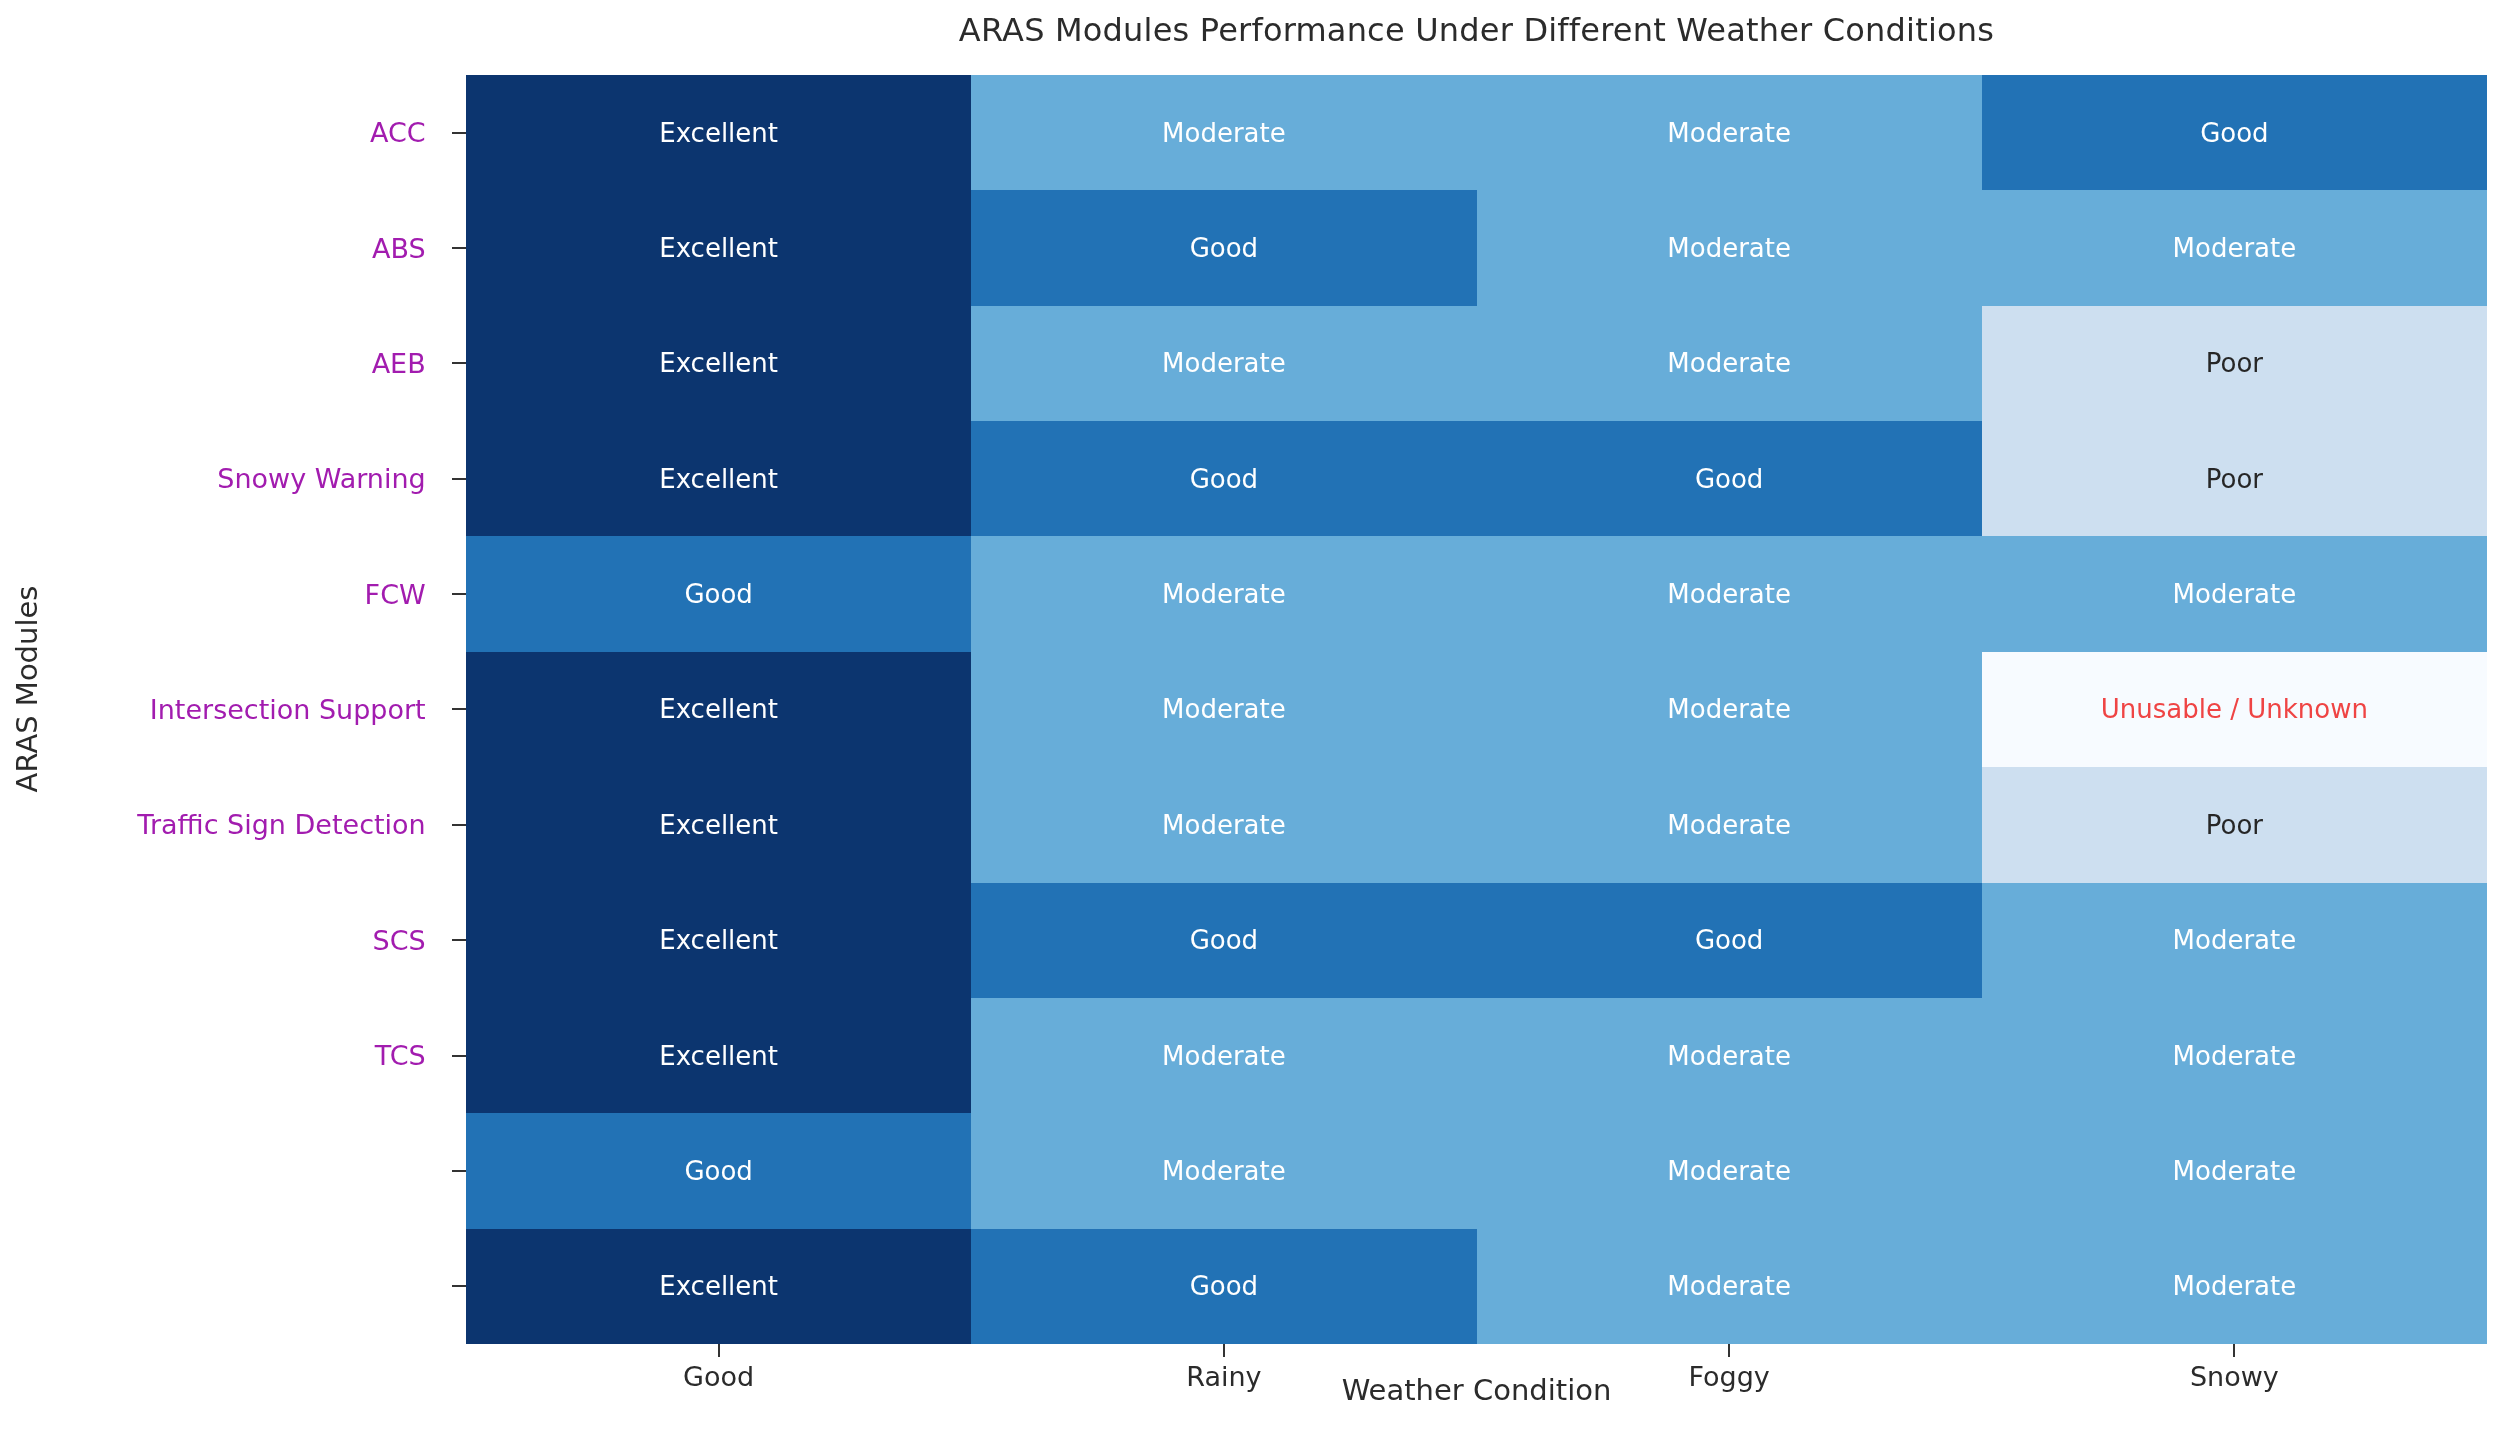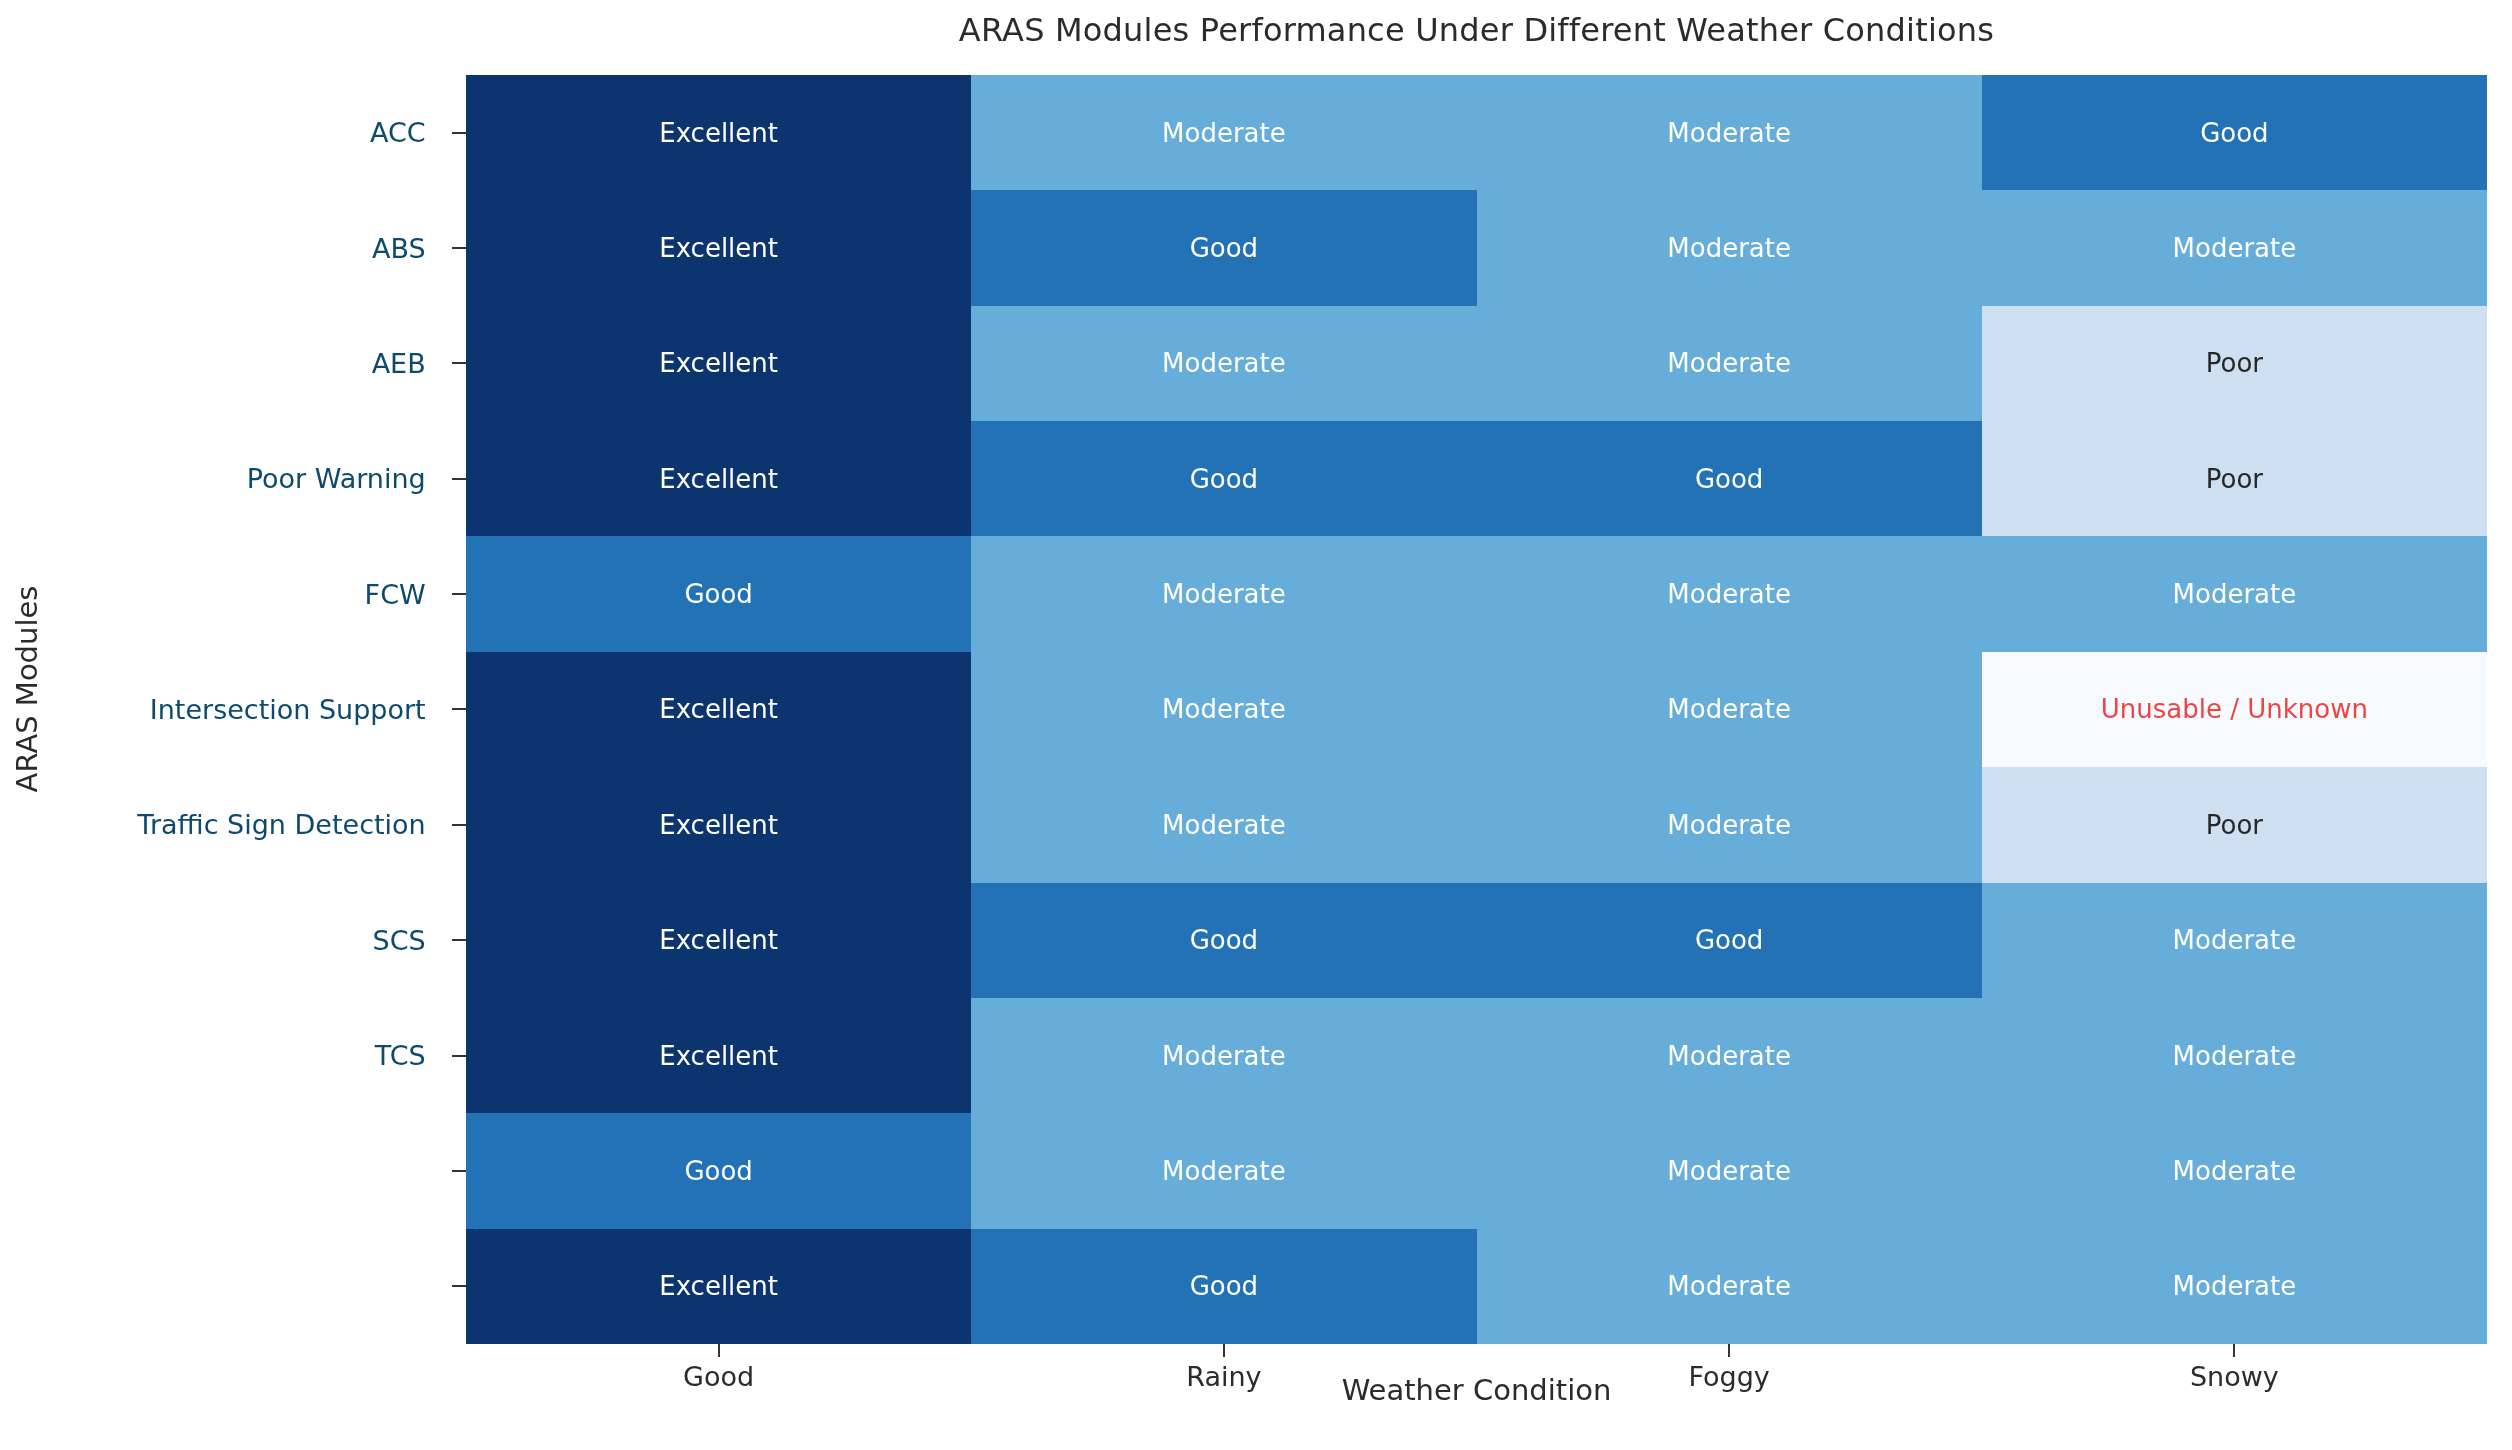--- a/index.html
+++ b/index.html
@@ -72,21 +72,21 @@
     height: 1269px;
     display: grid;
     grid-auto-rows: 1fr;
   }
   .y-tick-row {
     display: flex;
     align-items: center;
     justify-content: flex-end;
     padding-right: 17.3px;
     font-size: 27px;
-    color: #0c4a6e;
+    color: #a21caf;
     white-space: nowrap;
   }
   #y-ticks-marks {
     position: absolute;
     left: 452px;
     top: 75px;
     width: 14px;
     height: 1269px;
     display: grid;
     grid-auto-rows: 1fr;
@@ -166,21 +166,21 @@
 <div id="figure">
 
   <div id="chart-title">ARAS Modules Performance Under Different Weather Conditions</div>
 
   <div id="y-axis-title">ARAS Modules</div>
 
   <div id="y-tick-labels" style="grid-template-rows: repeat(11, 1fr);">
       <div class="y-tick-row">ACC</div>
       <div class="y-tick-row">ABS</div>
       <div class="y-tick-row">AEB</div>
-      <div class="y-tick-row">Poor Warning</div>
+      <div class="y-tick-row">Snowy Warning</div>
       <div class="y-tick-row">FCW</div>
       <div class="y-tick-row">Intersection Support</div>
       <div class="y-tick-row">Traffic Sign Detection</div>
       <div class="y-tick-row">SCS</div>
       <div class="y-tick-row">TCS</div>
     </div>
   <div id="y-ticks-marks" style="grid-template-rows: repeat(11, 1fr);">
       <div class="y-tick-mark-row">
         <div class="y-tick-mark"></div>
       </div>

